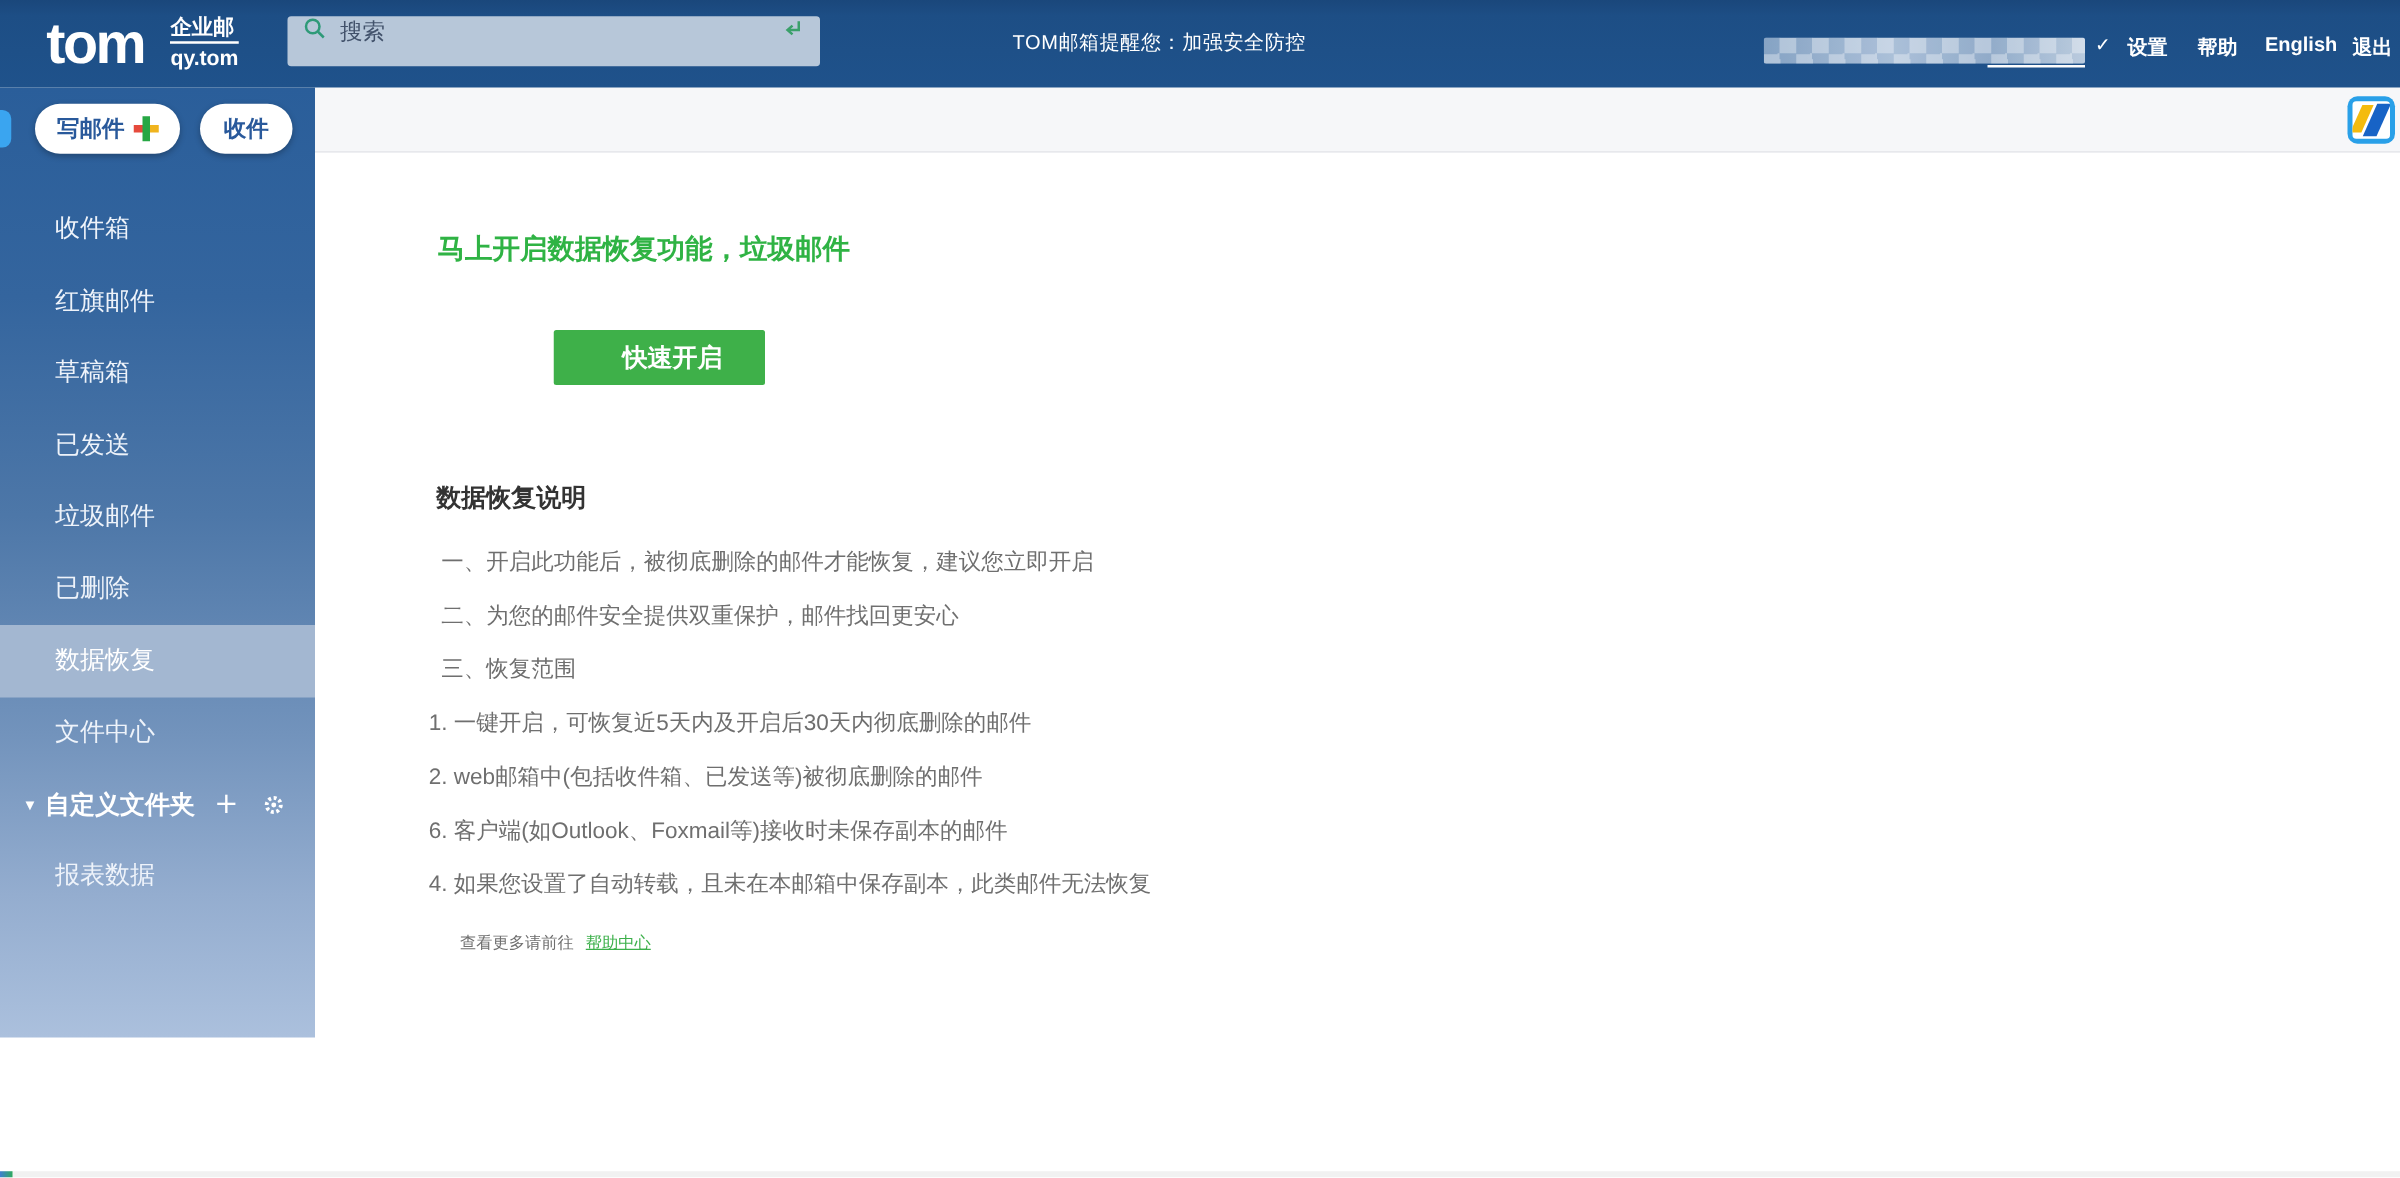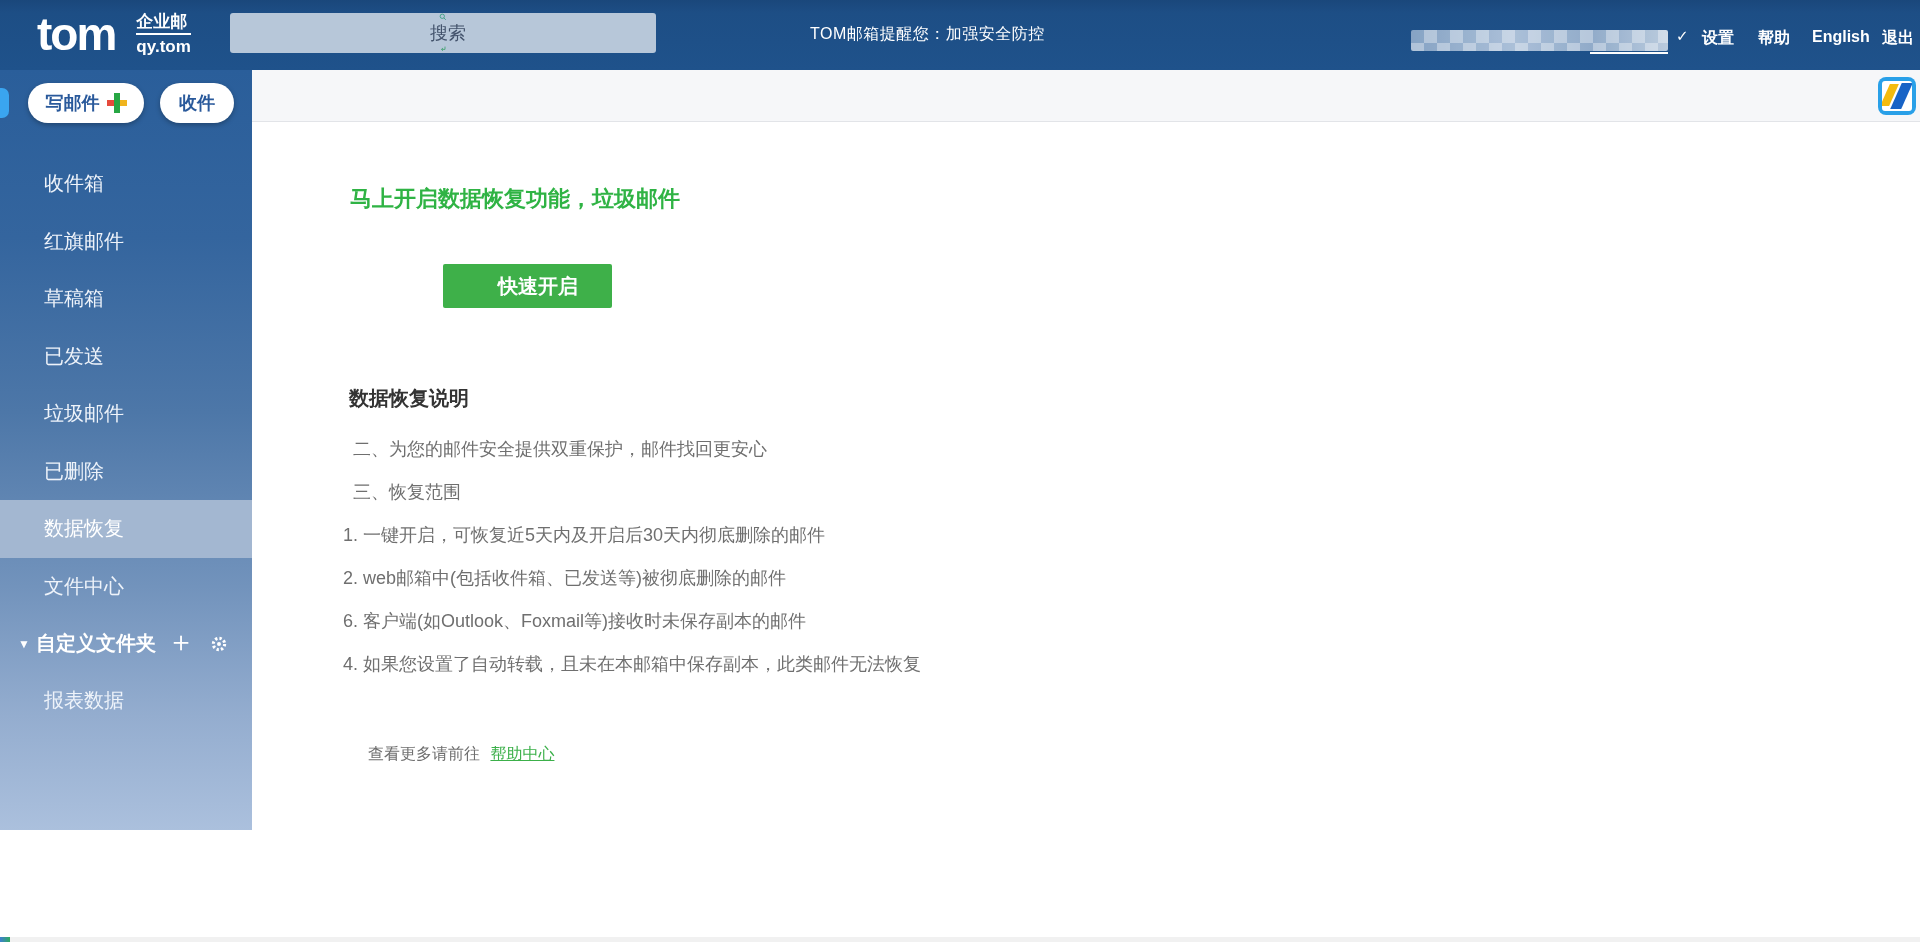--- a/index.html
+++ b/index.html
@@ -11,21 +11,21 @@
   .topbar { position:absolute; left:0; top:0; width:1920px; height:70px;
     background:linear-gradient(180deg,#1a477b 0%,#1d4e85 18%,#1f528b 100%); z-index:30; }
   .brand { position:absolute; left:37px; top:10px; display:flex; align-items:center; gap:21px; }
   .brand .logo { color:#fff; font-size:46px; font-weight:bold; letter-spacing:-2px; line-height:48px; }
   .brand .sub { display:flex; flex-direction:column; justify-content:center; }
   .brand .sub .product { color:#fff; font-size:17px; font-weight:bold; line-height:20px;
     border-bottom:2px solid #fff; padding-bottom:1px; }
   .brand .sub .domain { color:#fff; font-size:17px; font-weight:bold; line-height:20px; margin-top:2px; }
 
   .searchbox { position:absolute; left:230px; top:13px; width:426px; height:40px;
-    background:#b7c7d9; border-radius:3px; display:flex; align-items:center; padding:0 12px;flex-direction:column; }
+    background:#b7c7d9; border-radius:3px; display:flex; align-items:flex-start; padding:0 12px; }
   .searchbox .ph { color:#42526b; font-size:18px; margin-left:10px; flex:1; }
   .searchbox svg { display:block; }
 
   .notice { position:absolute; left:810px; top:24px; color:#fff; font-size:16px; letter-spacing:.5px; }
 
   .acct-blob { position:absolute; left:1411px; top:30px; width:257px; height:21px; border-radius:2px;
     background:
       repeating-conic-gradient(rgba(255,255,255,.38) 0% 25%, rgba(255,255,255,.06) 0% 50%) 0 0 / 26px 26px,
       linear-gradient(90deg,#7e9dc0,#a6bcd6 40%,#8aa6c6 70%,#b6c8dc); }
   .acct-underline { position:absolute; left:1590px; top:52px; width:78px; height:2px; background:#fdfdfd; }
@@ -76,21 +76,21 @@
   
   .main { position:absolute; left:252px; top:122px; width:1668px; height:816px; background:#fff; }
   .page-title { position:absolute; left:98px; top:62px; color:#2fb344; font-size:22px; font-weight:bold; }
   .cta { position:absolute; left:191px; top:142px; width:169px; height:44px; background:#3eb049;
     color:#fff; font-size:20px; font-weight:bold; border:none; border-radius:2px; cursor:pointer;
     font-family:inherit;padding-left:21px; }
   .section-title { position:absolute; left:97px; top:263px; color:#333; font-size:20px; font-weight:bold; }
   .instructions { position:absolute; left:91px; top:306px; color:#6f6f6f; font-size:18px; }
   .instructions .line { line-height:43px; white-space:nowrap; }
   .instructions .line.cjk { padding-left:10px; }
-  .more-line { position:absolute; left:116px; top:610px; color:#6f6f6f; font-size:16px; line-height:43px;text-align:center; }
+  .more-line { position:absolute; left:116px; top:610px; color:#6f6f6f; font-size:13px; line-height:43px;text-align:center; }
   .help-link { color:#3cb04a; text-decoration:underline; cursor:pointer; margin-left:6px; }
 
   
   .bottom-strip { position:absolute; left:0; bottom:0; width:1920px; height:5px; background:#f1f1f1; z-index:40; }
   .bottom-strip .fleck { position:absolute; left:0; top:0; width:10px; height:5px;
     background:linear-gradient(90deg,#3f7fd0,#2faa5f); }
 </style>
 </head>
 <body>
 
@@ -178,20 +178,21 @@
     <li>报表数据</li>
   </ul>
 </div>
 
 <div class="main">
   <div class="page-title">马上开启数据恢复功能，垃圾邮件</div>
   <button class="cta">快速开启</button>
   <div class="section-title">数据恢复说明</div>
 
   <div class="instructions">
+    <div class="line cjk">一、开启此功能后，被彻底删除的邮件才能恢复，建议您立即开启</div>
     <div class="line cjk">二、为您的邮件安全提供双重保护，邮件找回更安心</div>
     <div class="line cjk">三、恢复范围</div>
     <div class="line">1. 一键开启，可恢复近5天内及开启后30天内彻底删除的邮件</div>
     <div class="line">2. web邮箱中(包括收件箱、已发送等)被彻底删除的邮件</div>
     <div class="line">6. 客户端(如Outlook、Foxmail等)接收时未保存副本的邮件</div>
     <div class="line">4. 如果您设置了自动转载，且未在本邮箱中保存副本，此类邮件无法恢复</div>
   </div>
 
   <div class="more-line">
     <span>查看更多请前往</span>

